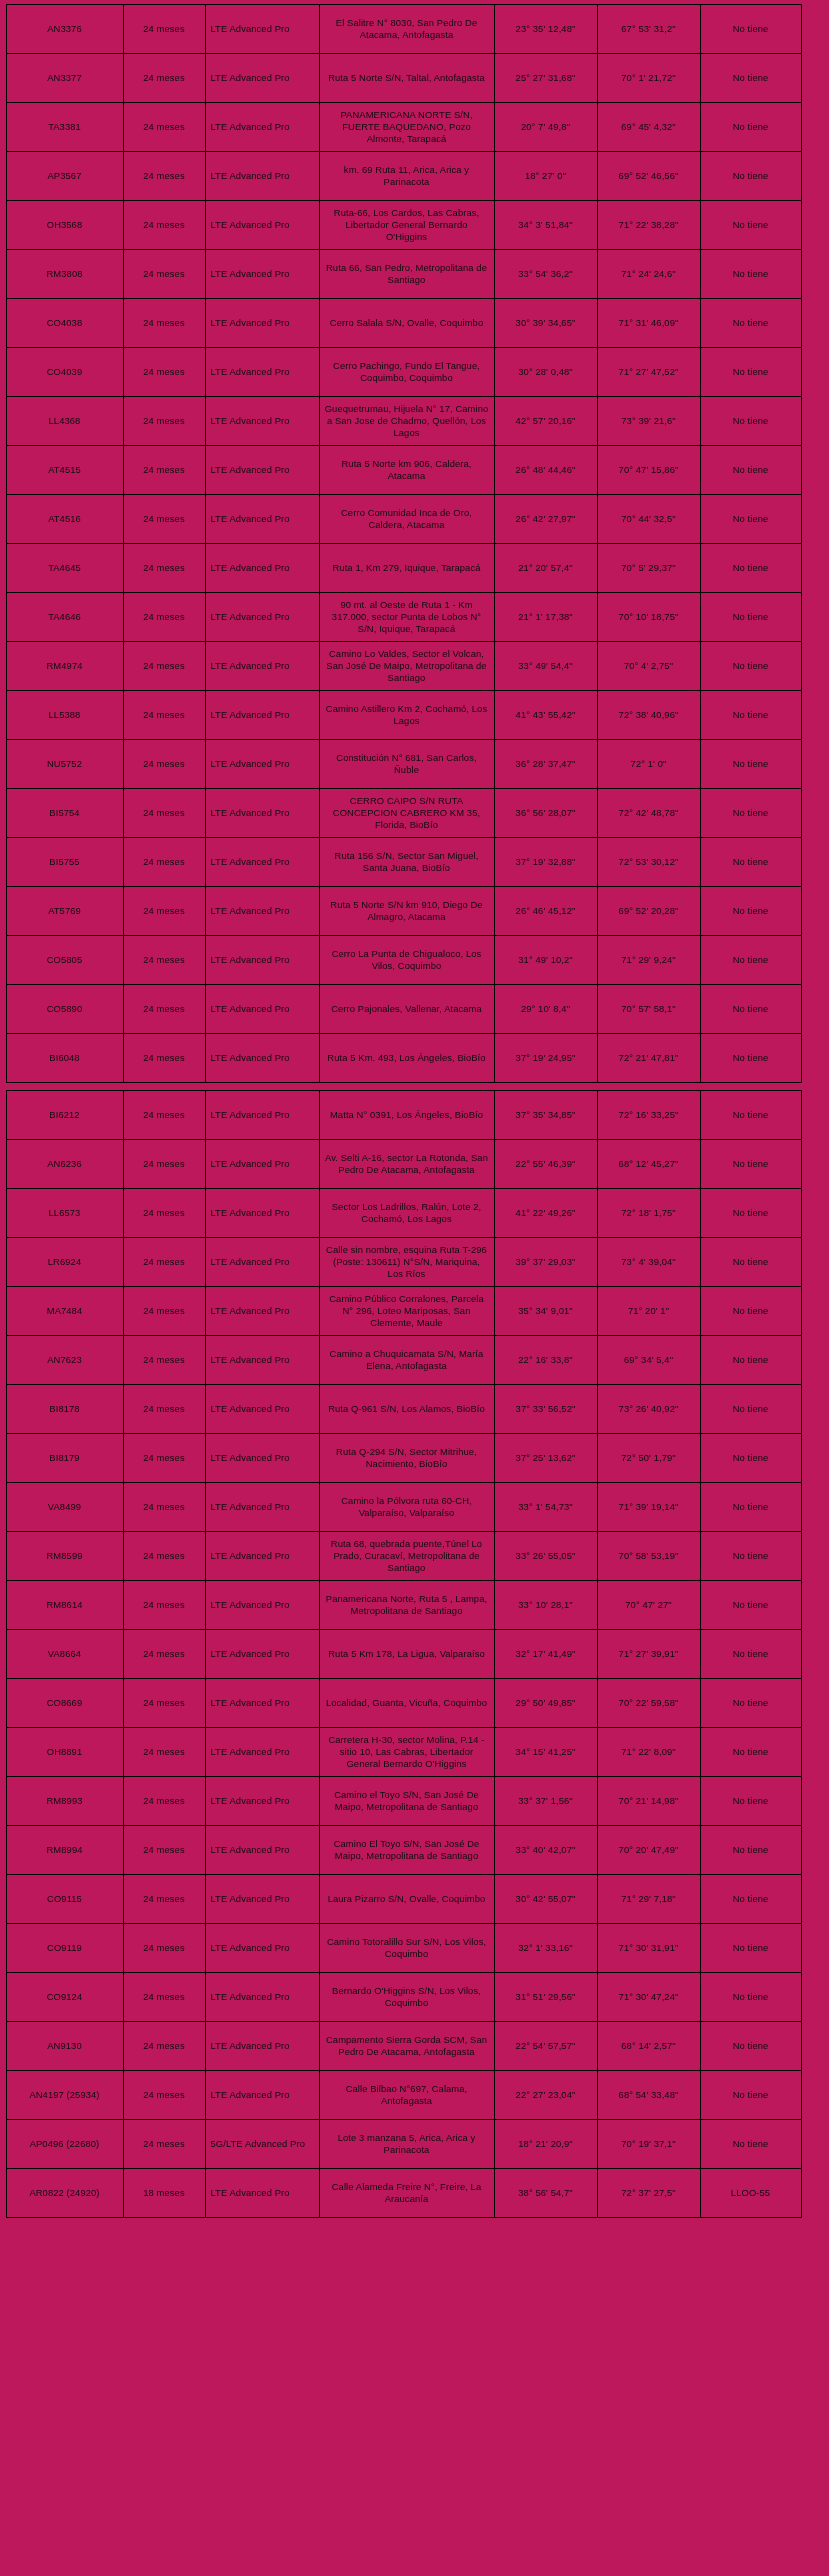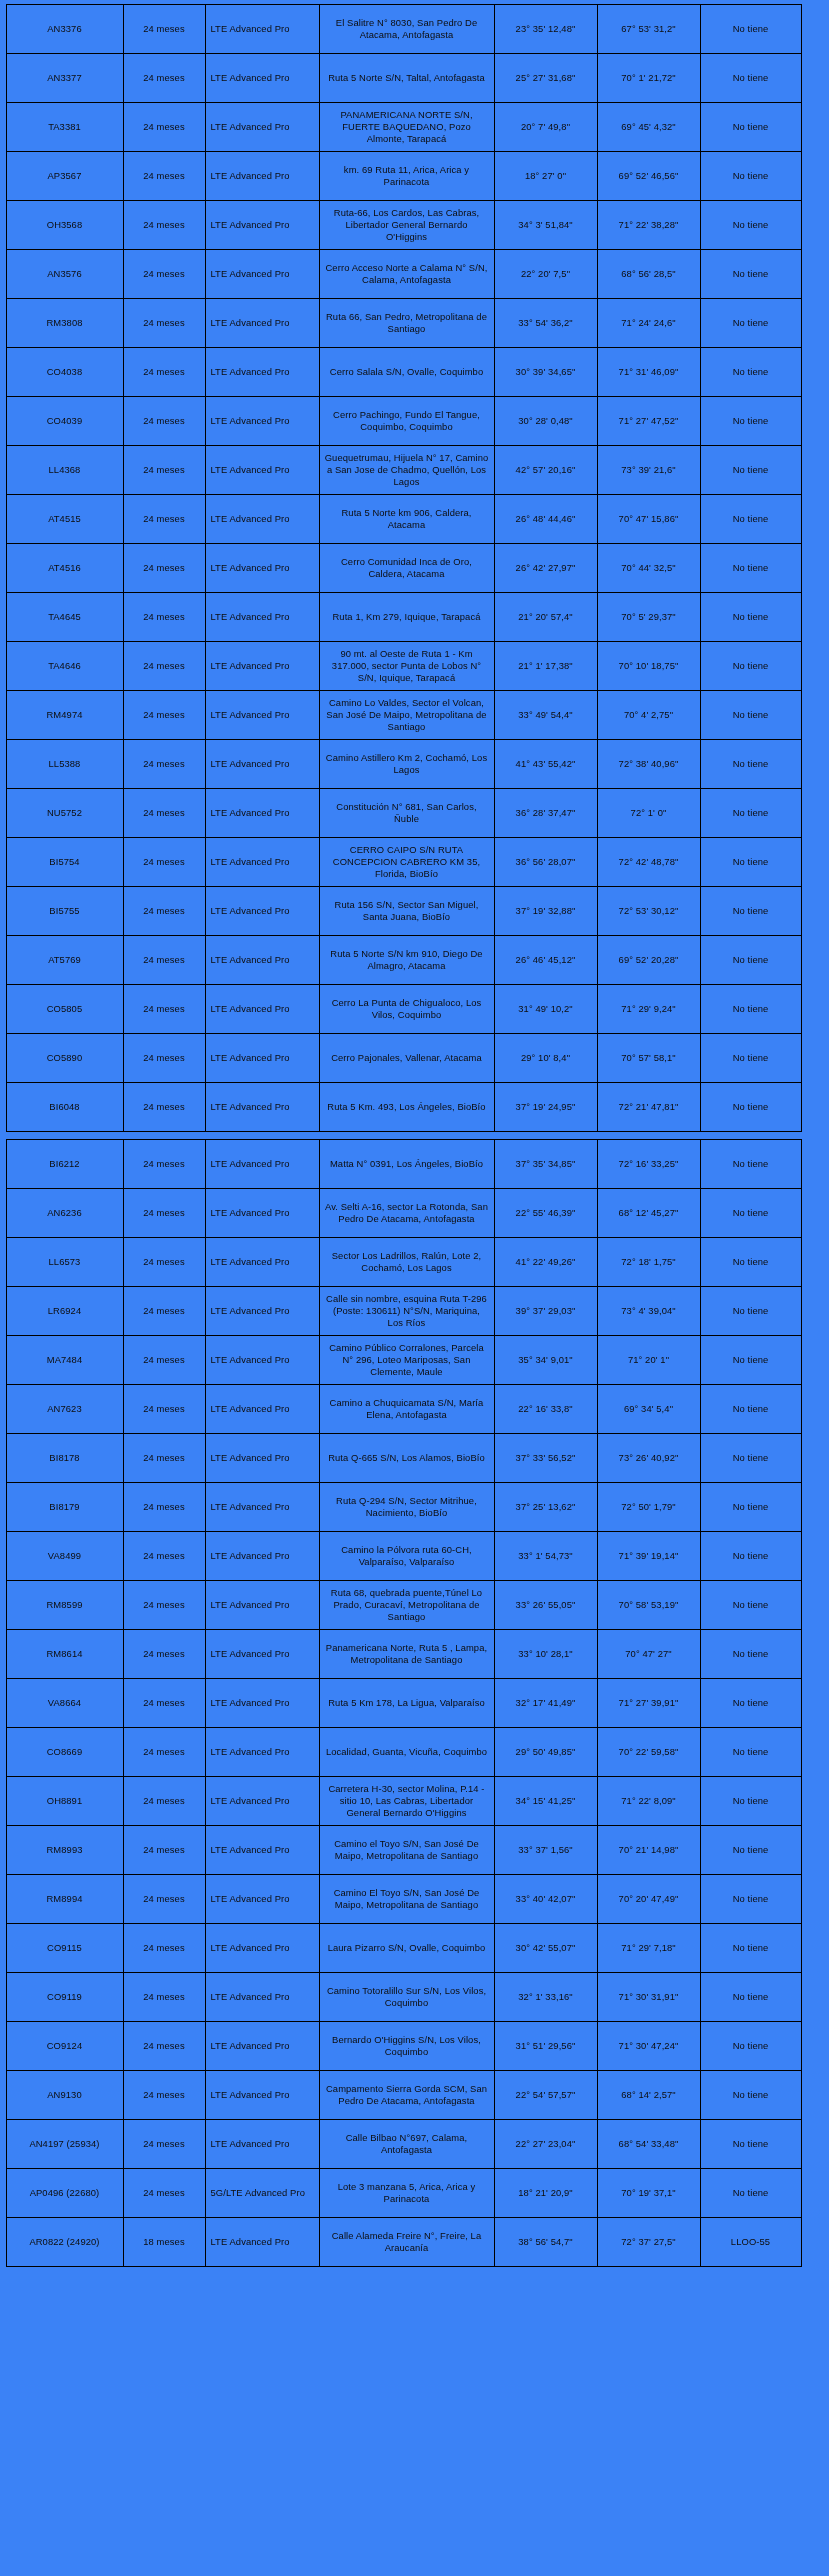--- a/index.html
+++ b/index.html
@@ -4,21 +4,21 @@
 <style>
   html, body {
     margin: 0;
     padding: 0;
     background: #ffffff;
   }
   .page {
     width: 829px;
     min-height: 2576px;
     box-sizing: border-box;
-    background: #3b82f6;
+    background: #be185d;
     padding: 4.4px 0 0 5.5px;
     font-family: "Liberation Sans", sans-serif;
     color: #0d0d0d;
   }
   .table-section {
     display: table;
     table-layout: fixed;
     border-collapse: collapse;
     width: 795px;
     border: 1.7px solid #000;
@@ -94,29 +94,20 @@
       <div class="tr">
     <div class="td c-id">OH3568</div>
     <div class="td c-term">24 meses</div>
     <div class="td c-tech">LTE Advanced Pro</div>
     <div class="td c-address">Ruta-66, Los Cardos, Las Cabras, Libertador General Bernardo O'Higgins</div>
     <div class="td c-lat">34° 3' 51,84"</div>
     <div class="td c-lon">71° 22' 38,28"</div>
     <div class="td c-exempt">No tiene</div>
   </div>
       <div class="tr">
-    <div class="td c-id">AN3576</div>
-    <div class="td c-term">24 meses</div>
-    <div class="td c-tech">LTE Advanced Pro</div>
-    <div class="td c-address">Cerro Acceso Norte a Calama N° S/N, Calama, Antofagasta</div>
-    <div class="td c-lat">22° 20' 7,5"</div>
-    <div class="td c-lon">68° 56' 28,5"</div>
-    <div class="td c-exempt">No tiene</div>
-  </div>
-      <div class="tr">
     <div class="td c-id">RM3808</div>
     <div class="td c-term">24 meses</div>
     <div class="td c-tech">LTE Advanced Pro</div>
     <div class="td c-address">Ruta 66, San Pedro, Metropolitana de Santiago</div>
     <div class="td c-lat">33° 54' 36,2"</div>
     <div class="td c-lon">71° 24' 24,6"</div>
     <div class="td c-exempt">No tiene</div>
   </div>
       <div class="tr">
     <div class="td c-id">CO4038</div>
@@ -315,21 +306,21 @@
     <div class="td c-tech">LTE Advanced Pro</div>
     <div class="td c-address">Camino a Chuquicamata S/N, María Elena, Antofagasta</div>
     <div class="td c-lat">22° 16' 33,8"</div>
     <div class="td c-lon">69° 34' 5,4"</div>
     <div class="td c-exempt">No tiene</div>
   </div>
       <div class="tr">
     <div class="td c-id">BI8178</div>
     <div class="td c-term">24 meses</div>
     <div class="td c-tech">LTE Advanced Pro</div>
-    <div class="td c-address">Ruta Q-665 S/N, Los Alamos, BioBío</div>
+    <div class="td c-address">Ruta Q-961 S/N, Los Alamos, BioBío</div>
     <div class="td c-lat">37° 33' 56,52"</div>
     <div class="td c-lon">73° 26' 40,92"</div>
     <div class="td c-exempt">No tiene</div>
   </div>
       <div class="tr">
     <div class="td c-id">BI8179</div>
     <div class="td c-term">24 meses</div>
     <div class="td c-tech">LTE Advanced Pro</div>
     <div class="td c-address">Ruta Q-294 S/N, Sector Mitrihue, Nacimiento, BioBío</div>
     <div class="td c-lat">37° 25' 13,62"</div>

